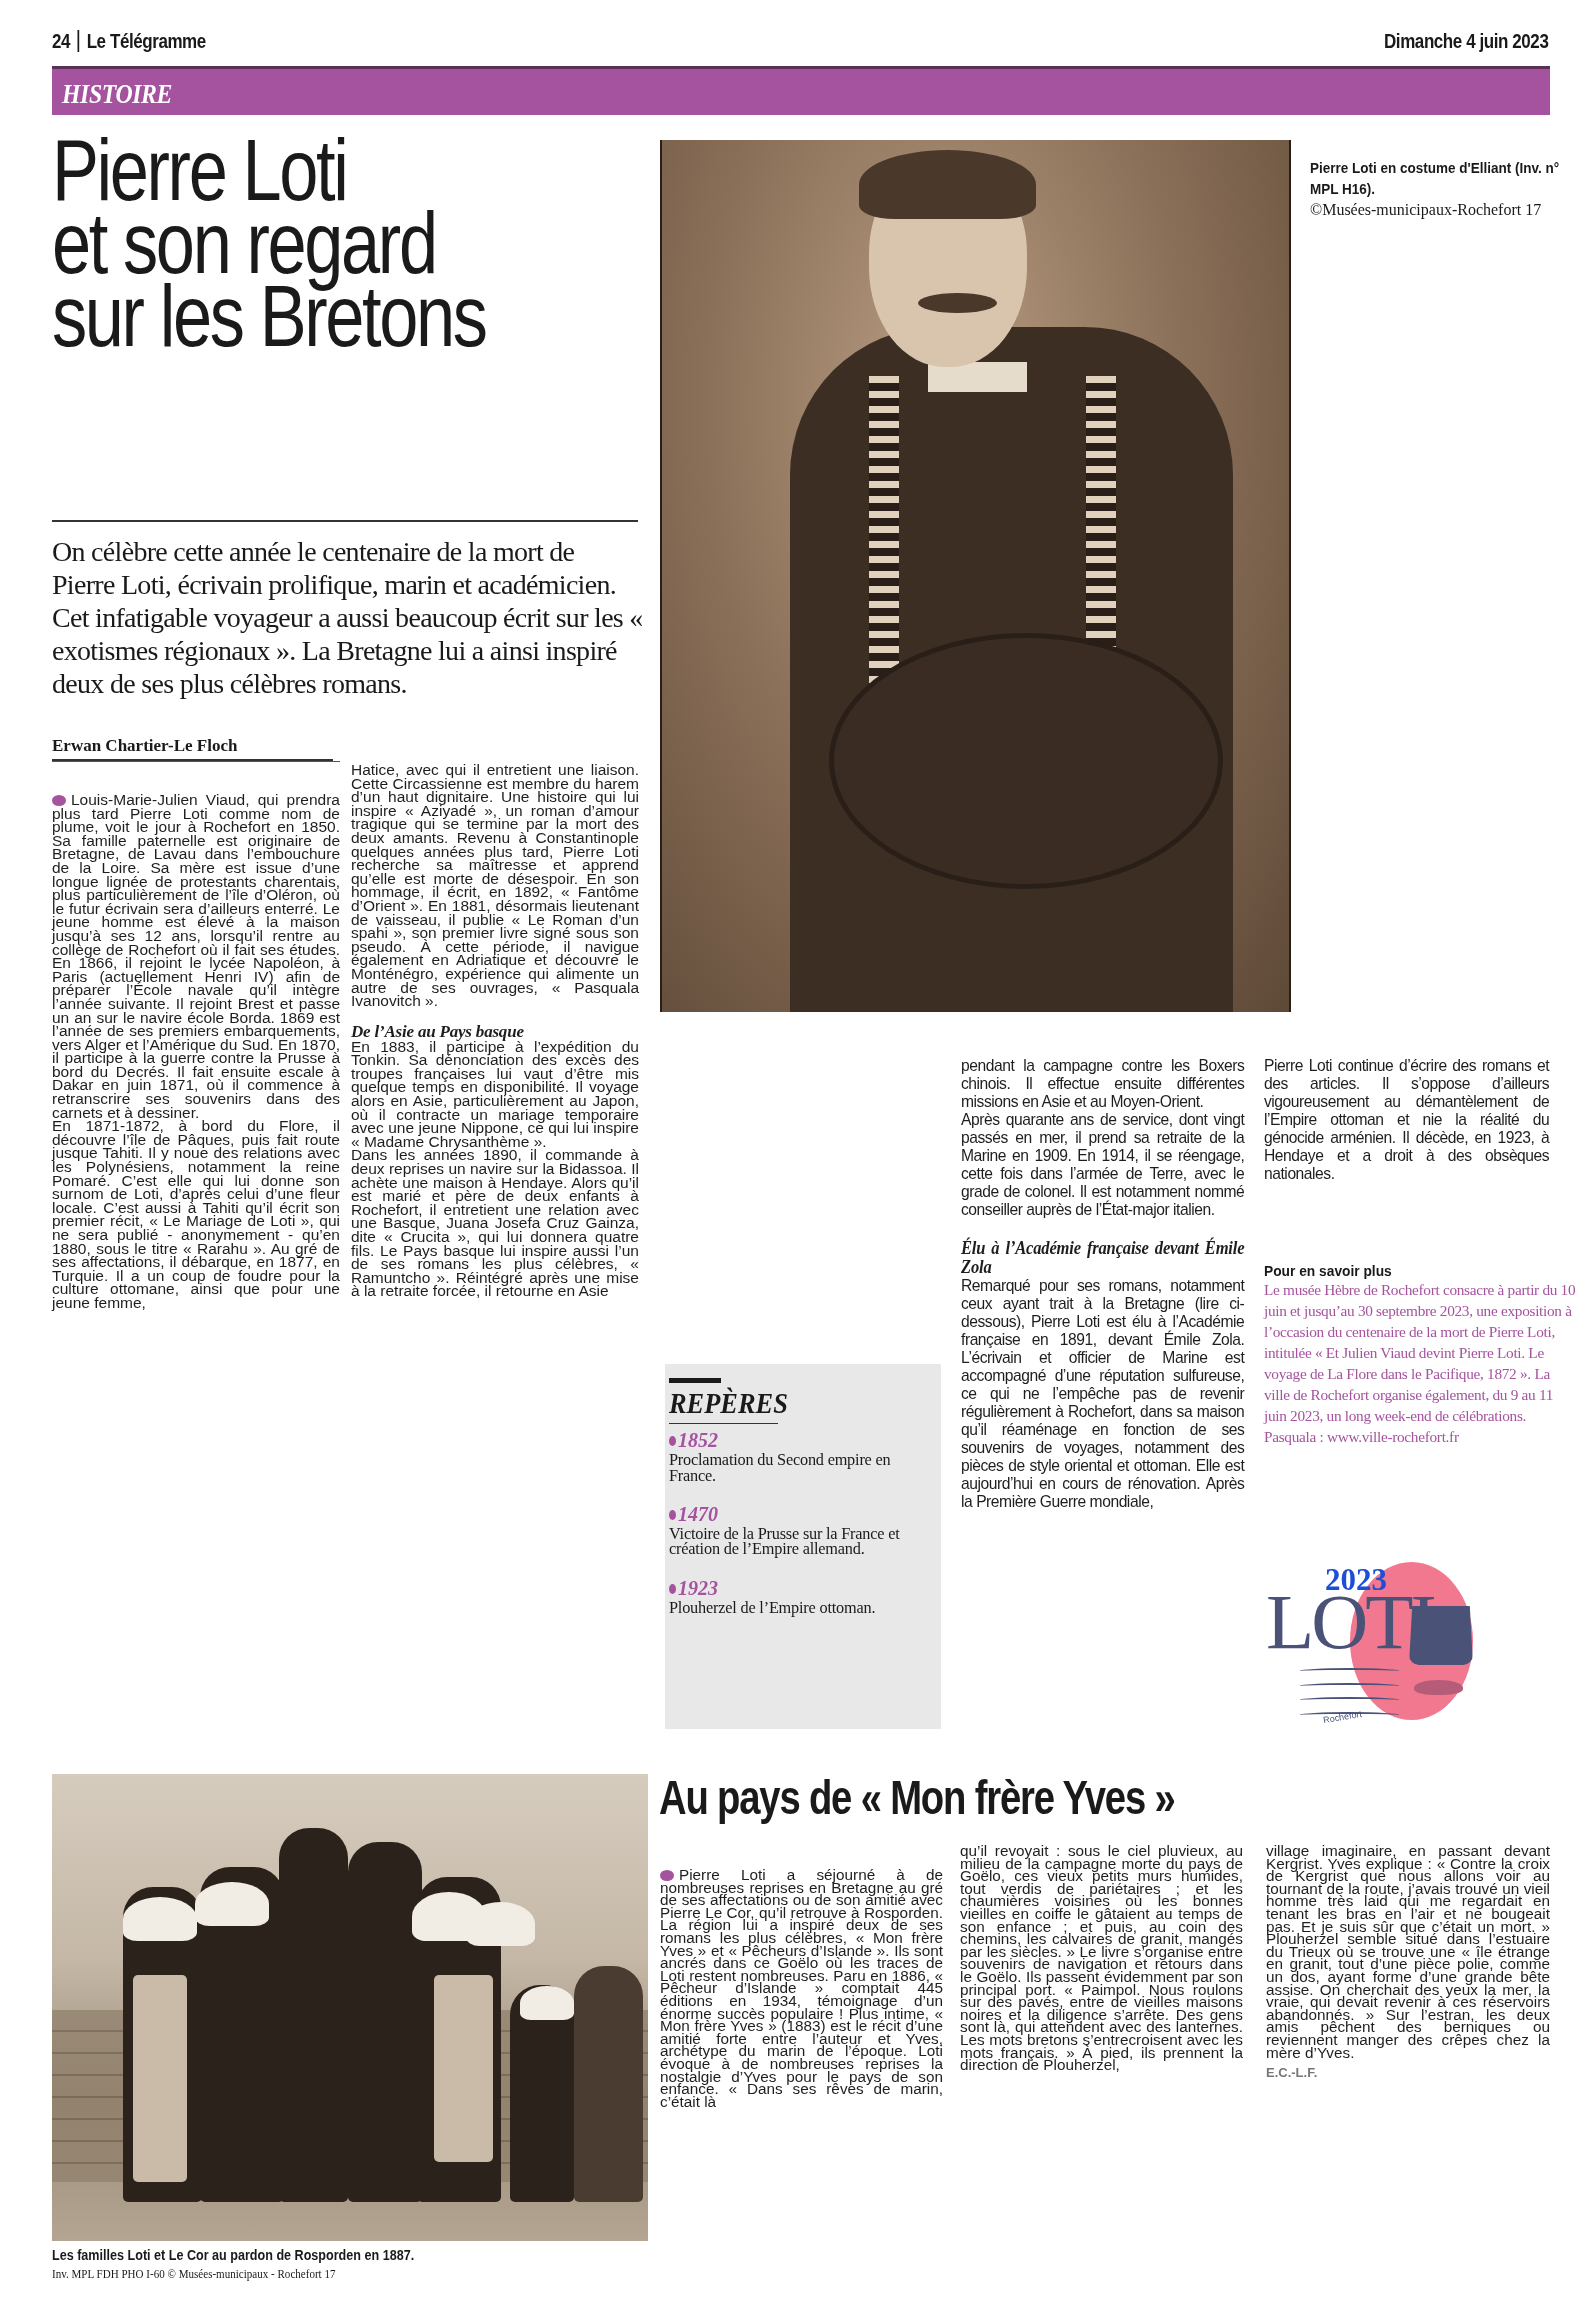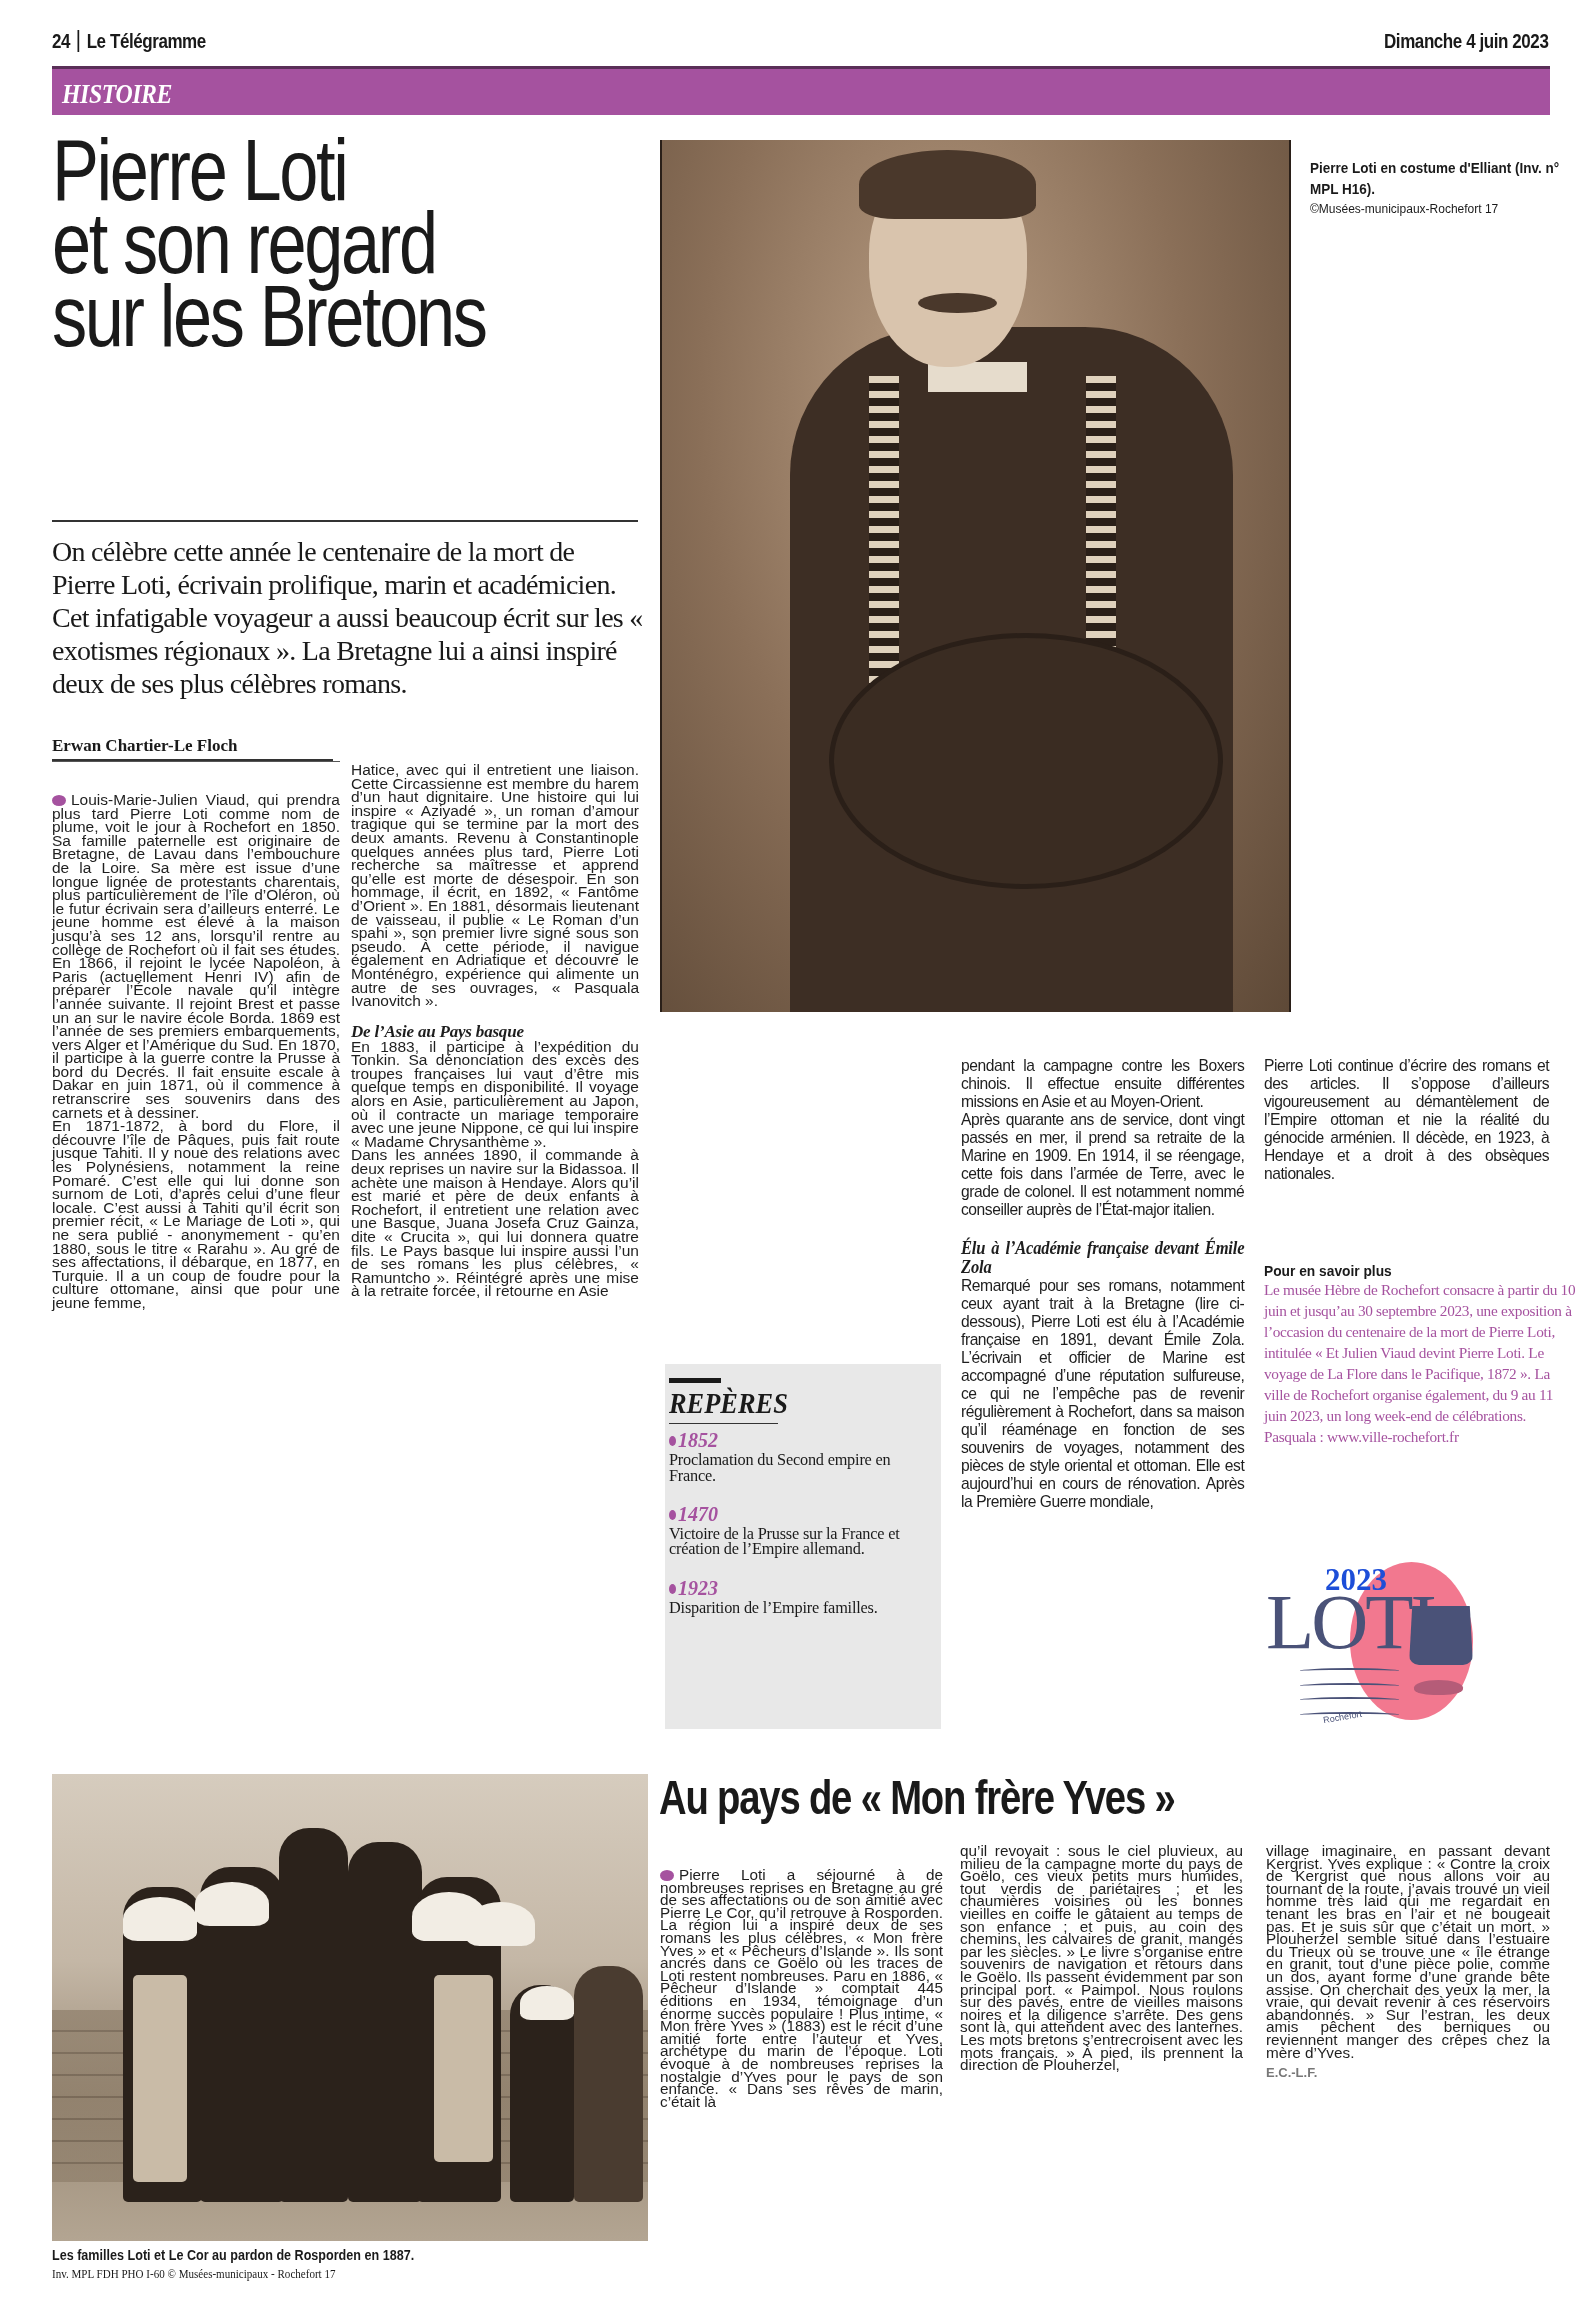--- a/index.html
+++ b/index.html
@@ -24,21 +24,21 @@
   .photo-main { left: 660px; top: 140px; width: 631px; height: 872px; background: radial-gradient(ellipse at 45% 30%, #b89d83 0%, #8a6f58 50%, #5e4937 100%); overflow: hidden; border-left: 2px solid #2a1f18; border-right: 2px solid #2a1f18; }
   .photo-main .figure-body { position: absolute; left: 128px; top: 187px; width: 443px; height: 690px; background: #3d2e24; border-radius: 148px 148px 0 0; }
   .photo-main .head { position: absolute; left: 207px; top: 20px; width: 158px; height: 207px; background: #d9c4ad; border-radius: 45% 45% 48% 48%; }
   .photo-main .hair { position: absolute; left: 197px; top: 10px; width: 177px; height: 69px; background: #4a382b; border-radius: 50% 50% 20% 20%; }
   .photo-main .mustache { position: absolute; left: 256px; top: 153px; width: 79px; height: 20px; background: #4a382b; border-radius: 50%; }
   .photo-main .collar { position: absolute; left: 266px; top: 222px; width: 99px; height: 30px; background: #e6dccc; }
   .photo-main .embroidery { position: absolute; top: 236px; width: 30px; height: 374px; background: repeating-linear-gradient(180deg, #e0d2bd 0 7px, #2a1f18 7px 15px); }
   .photo-main .hat { position: absolute; left: 167px; top: 493px; width: 394px; height: 256px; background: #3a2c22; border-radius: 50%; border: 5px solid #2a1f18; }
   .cap-main { left: 1310px; top: 157px; width: 276px; }
   .cap-main .b { font-weight: bold; font-size: 15px; line-height: 21px; transform: scaleX(0.9); transform-origin: left; width: 305px; }
-  .cap-main .c { font-family: Liberation Sans, sans-serif; font-size: 12px; line-height: 21px; }
+  .cap-main .c { font-family: Liberation Serif, serif; font-size: 16px; line-height: 21px; }
 
   
   .byline { left: 52px; top: 736px; width: 288px; font-family: "Liberation Serif", serif; font-weight: bold; font-size: 17px; padding-bottom: 5px; border-bottom: 1px solid #555; }
   .body-text { font-family: "Liberation Sans", sans-serif; font-size: 15.5px; line-height: 13.6px; text-align: justify; hyphens: auto; color: #1e1e1e; }
   .bullet { display: inline-block; width: 14px; height: 11px; border-radius: 50%; background: #a5529f; margin-right: 5px; vertical-align: -0.5px; }
   .col1 { left: 52px; top: 793px; width: 288px; }
   .col2 { left: 351px; top: 763px; width: 288px; }
   .col3 { left: 961px; top: 1057px; width: 283px; }
   .col4 { left: 1264px; top: 1057px; width: 286px; }
   .subhead { font-family: "Liberation Serif", serif; font-weight: bold; font-style: italic; font-size: 17px; line-height: 17px; margin-top: 15px; letter-spacing: -0.2px; }
@@ -153,21 +153,21 @@
 
 <div class="abs reperes">
   <div class="bar"></div>
   <div class="h">REPÈRES</div>
   <div class="rule"></div>
   <div class="year"><span class="dot"></span><span>1852</span></div>
   <div class="desc">Proclamation du Second empire en France.</div>
   <div class="year"><span class="dot"></span><span>1470</span></div>
   <div class="desc">Victoire de la Prusse sur la France et création de l’Empire allemand.</div>
   <div class="year"><span class="dot"></span><span>1923</span></div>
-  <div class="desc last">Disparition de l’Empire familles.</div>
+  <div class="desc last">Plouherzel de l’Empire ottoman.</div>
 </div>
 
 <div class="abs savoir">
   <div class="h">Pour en savoir plus</div>
   <div class="t">Le musée Hèbre de Rochefort consacre à partir du 10 juin et jusqu’au 30 septembre 2023, une exposition à l’occasion du centenaire de la mort de Pierre Loti, intitulée « Et Julien Viaud devint Pierre Loti. Le voyage de La Flore dans le Pacifique, 1872 ». La ville de Rochefort organise également, du 9 au 11 juin 2023, un long week-end de célébrations.</div>
   <div class="t">Pasquala : www.ville-rochefort.fr</div>
 </div>
 
 <div class="abs logo">
   <div class="circle"></div>

